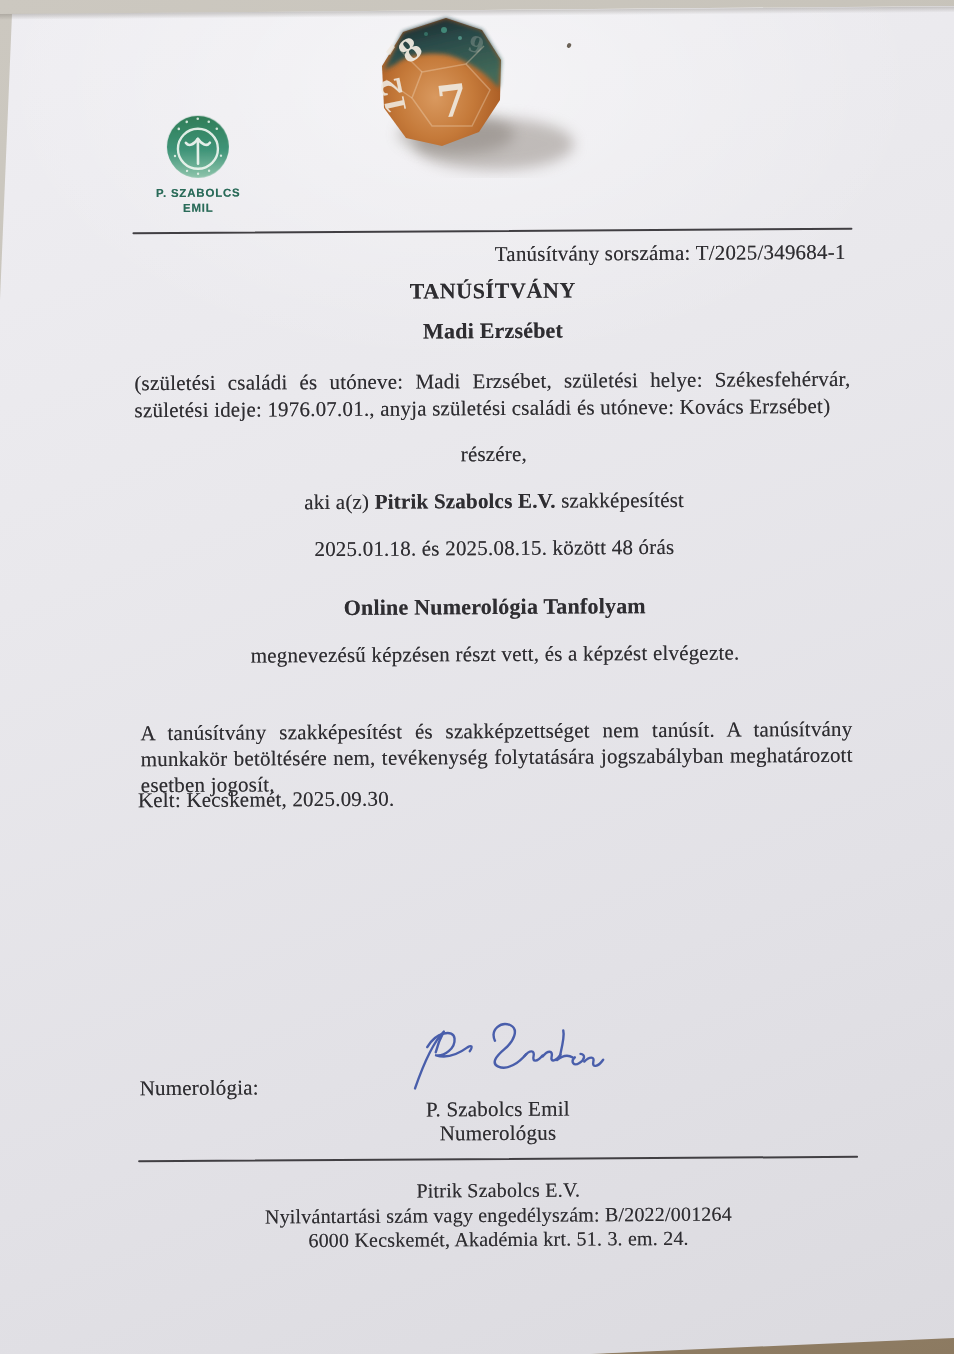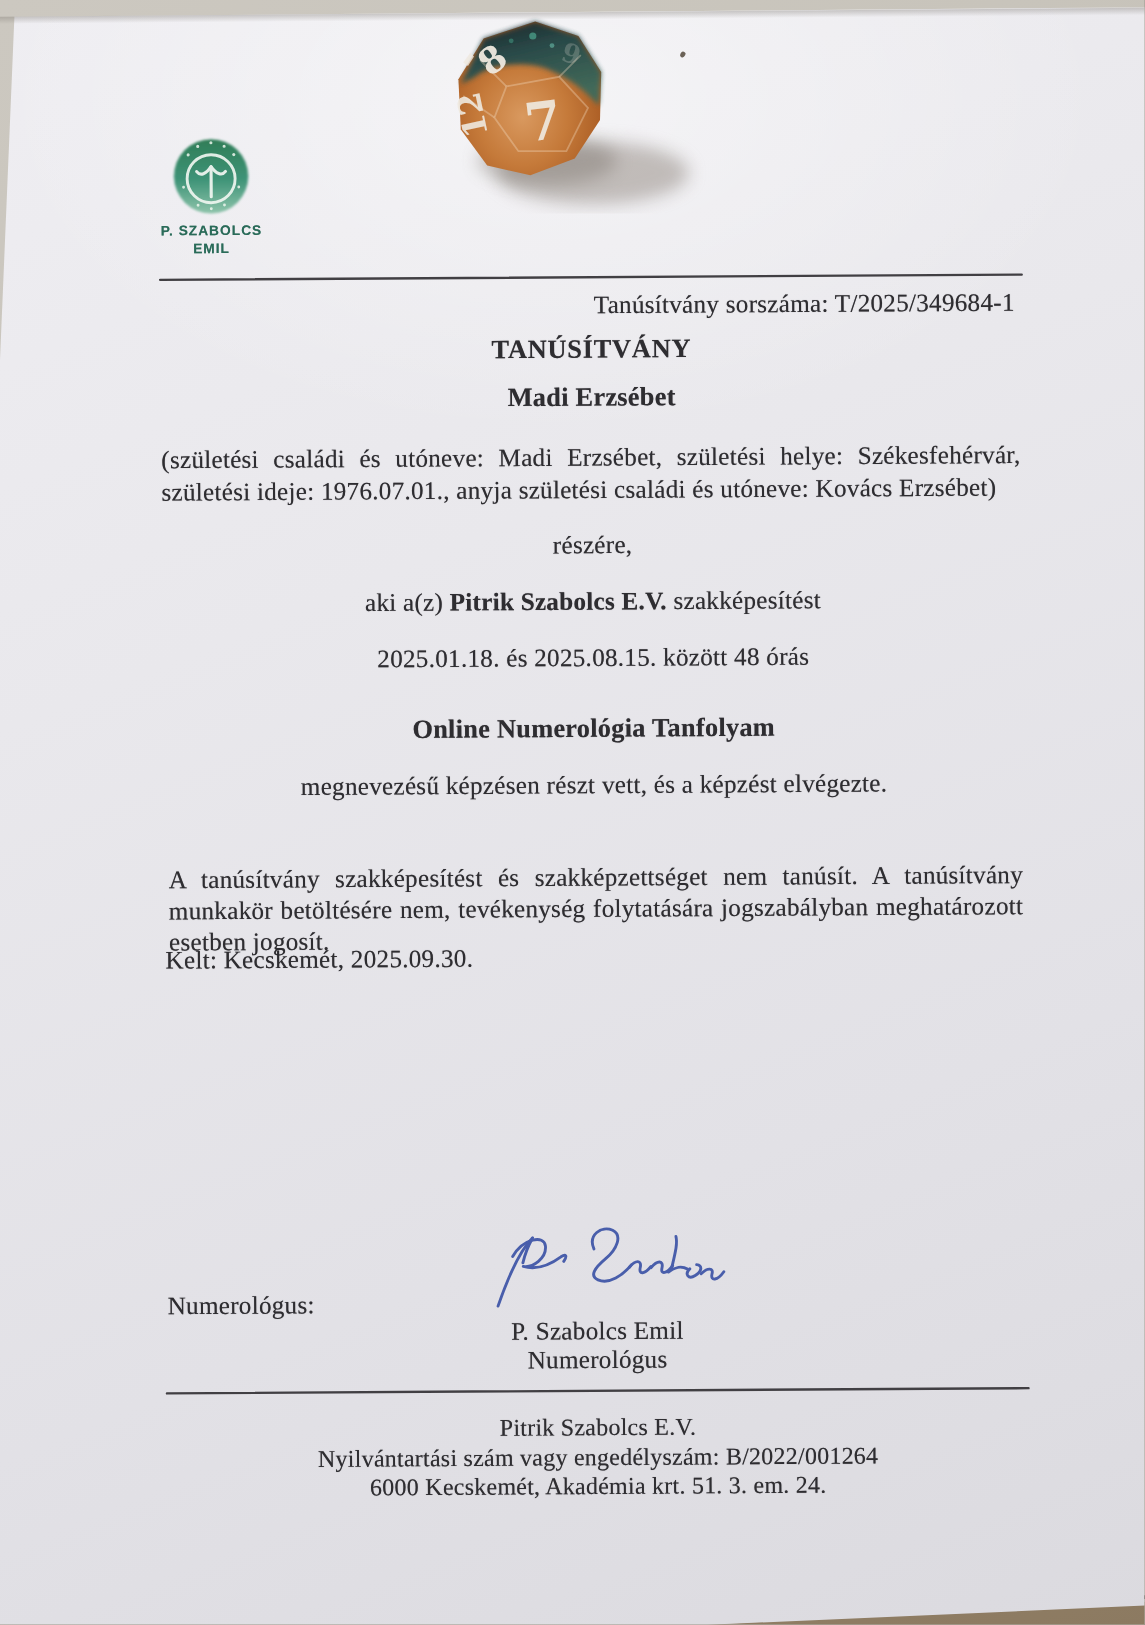--- a/index.html
+++ b/index.html
@@ -38,21 +38,21 @@
   
   .content{position:absolute;inset:0;transform:rotate(-0.35deg);transform-origin:495px 650px;}
   .tline{position:absolute;font-size:21px;line-height:26px;letter-spacing:.2px;
          text-shadow:0 0 .6px rgba(40,38,42,.55);}
   .center{left:135px;width:720px;text-align:center;}
   .bold{font-weight:bold;}
   .rule{position:absolute;left:135px;width:720px;height:2px;background:#413f43;border-radius:1px;}
   .speck{position:absolute;left:567px;top:43px;width:4px;height:5px;background:#6b6257;
          border-radius:50% 40% 60% 50%;transform:rotate(25deg);}
   
-  .logo{position:absolute;left:136px;top:112px;width:86px;text-align:center;}
+  .logo{position:absolute;left:158px;top:112px;width:86px;text-align:center;}
   .logo-text{font-family:"Liberation Sans",sans-serif;font-weight:bold;color:#2a6b59;
              font-size:11.5px;letter-spacing:.8px;line-height:15px;margin-top:6px;
              text-shadow:0 0 .5px rgba(42,107,89,.6);}
   
   .sig{position:absolute;left:402px;top:1018px;transform:rotate(-5deg);}
   .footer-line{font-size:20px;}
 </style>
 </head>
 <body>
 
@@ -168,21 +168,21 @@
     <div class="tline center" style="top:535px;">2025.01.18. és 2025.08.15. között 48 órás</div>
 
     <div class="tline center bold" style="top:594px;font-size:22px;">Online Numerológia Tanfolyam</div>
 
     <div class="tline center" style="top:641px;">megnevezésű képzésen részt vett, és a képzést elvégezte.</div>
 
     <div class="tline" style="top:718px;left:140px;width:712px;line-height:26px;text-align:justify;">A tanúsítvány szakképesítést és szakképzettséget nem tanúsít. A tanúsítvány munkakör betöltésére nem, tevékenység folytatására jogszabályban meghatározott esetben jogosít.</div>
 
     <div class="tline" style="top:785px;left:137px;">Kelt: Kecskemét, 2025.09.30.</div>
 
-    <div class="tline" style="top:1073px;left:137px;">Numerológus:</div>
+    <div class="tline" style="top:1073px;left:137px;">Numerológia:</div>
 
     <svg class="sig" width="200" height="78" viewBox="0 0 200 78">
       <g stroke="#3c53a6" stroke-width="2.4" stroke-linecap="round" stroke-linejoin="round" fill="none" opacity="0.92">
         <path d="M8,62 C18,40 30,18 42,8 C38,14 34,22 32,28"></path>
         <path d="M24,22 C34,8 52,6 52,16 C52,26 40,33 32,31 C42,35 54,32 64,26 C68,24 70,25 66,30"></path>
         <path d="M92,22 C88,10 100,3 109,8 C117,13 111,24 101,31 C91,38 86,44 93,48 C102,53 114,46 122,38"></path>
         <path d="M120,40 C126,34 131,35 129,41 C127,47 132,47 138,41"></path>
         <path d="M138,42 C144,36 149,37 147,43 C145,49 151,48 156,42"></path>
         <path d="M155,44 C159,32 162,24 161,18"></path>
         <path d="M152,47 C158,43 164,43 168,46"></path>

